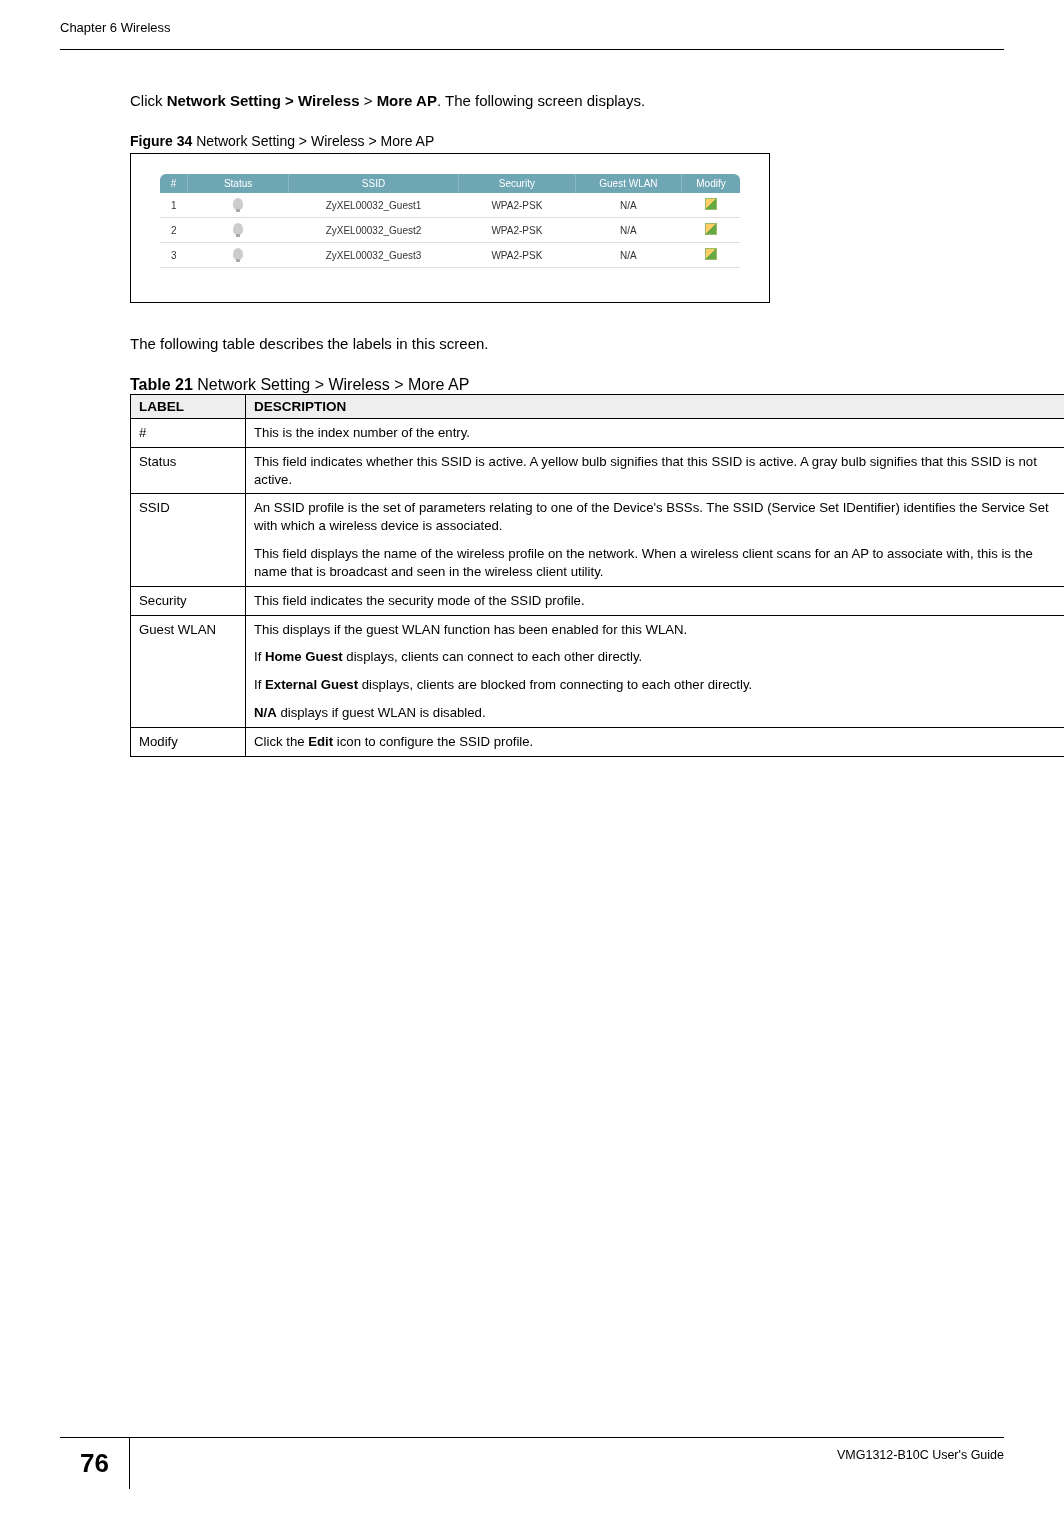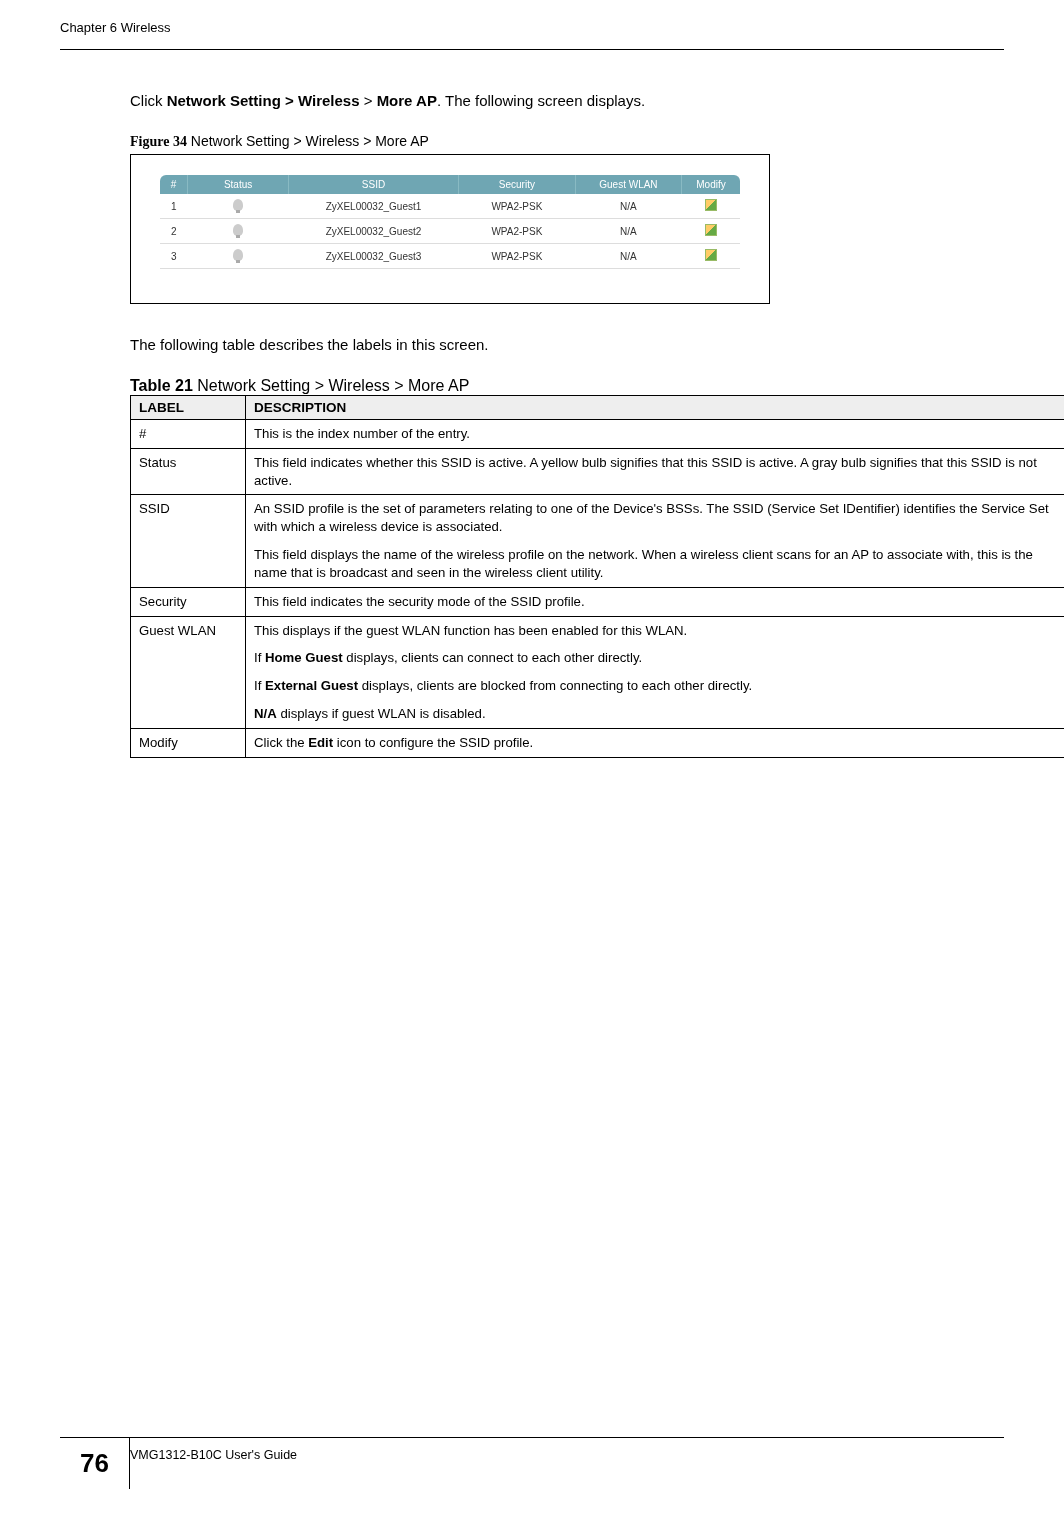--- a/index.html
+++ b/index.html
@@ -25,21 +25,21 @@
 }
 .body-text {
   font-size: 15px;
   margin-bottom: 22px;
   line-height: 1.4;
 }
 .figure-caption {
   font-size: 14px;
   margin-bottom: 4px;
 }
-.figure-caption .fig-label { font-weight: bold; font-family: Liberation Serif, serif; }
+.figure-caption .fig-label { font-weight: bold; }
 .fig-box {
   border: 1px solid #000;
   width: 640px;
   height: 150px;
   position: relative;
   padding: 0;
   margin-bottom: 30px;
 }
 .fig-table {
   width: 580px;
@@ -130,20 +130,21 @@
 .page-num-box {
   width: 70px;
   border-right: 1.5px solid #000;
   text-align: center;
   font-size: 26px;
   font-weight: bold;
   padding: 10px 0;
 }
 .footer-right {
   flex: 1;
+  text-align: right;
   font-size: 12.5px;
   padding-top: 10px;
 }
 </style>
 </head>
 <body>
 
 <div class="page">
   <div class="chapter-header">Chapter 6 Wireless</div>
 

